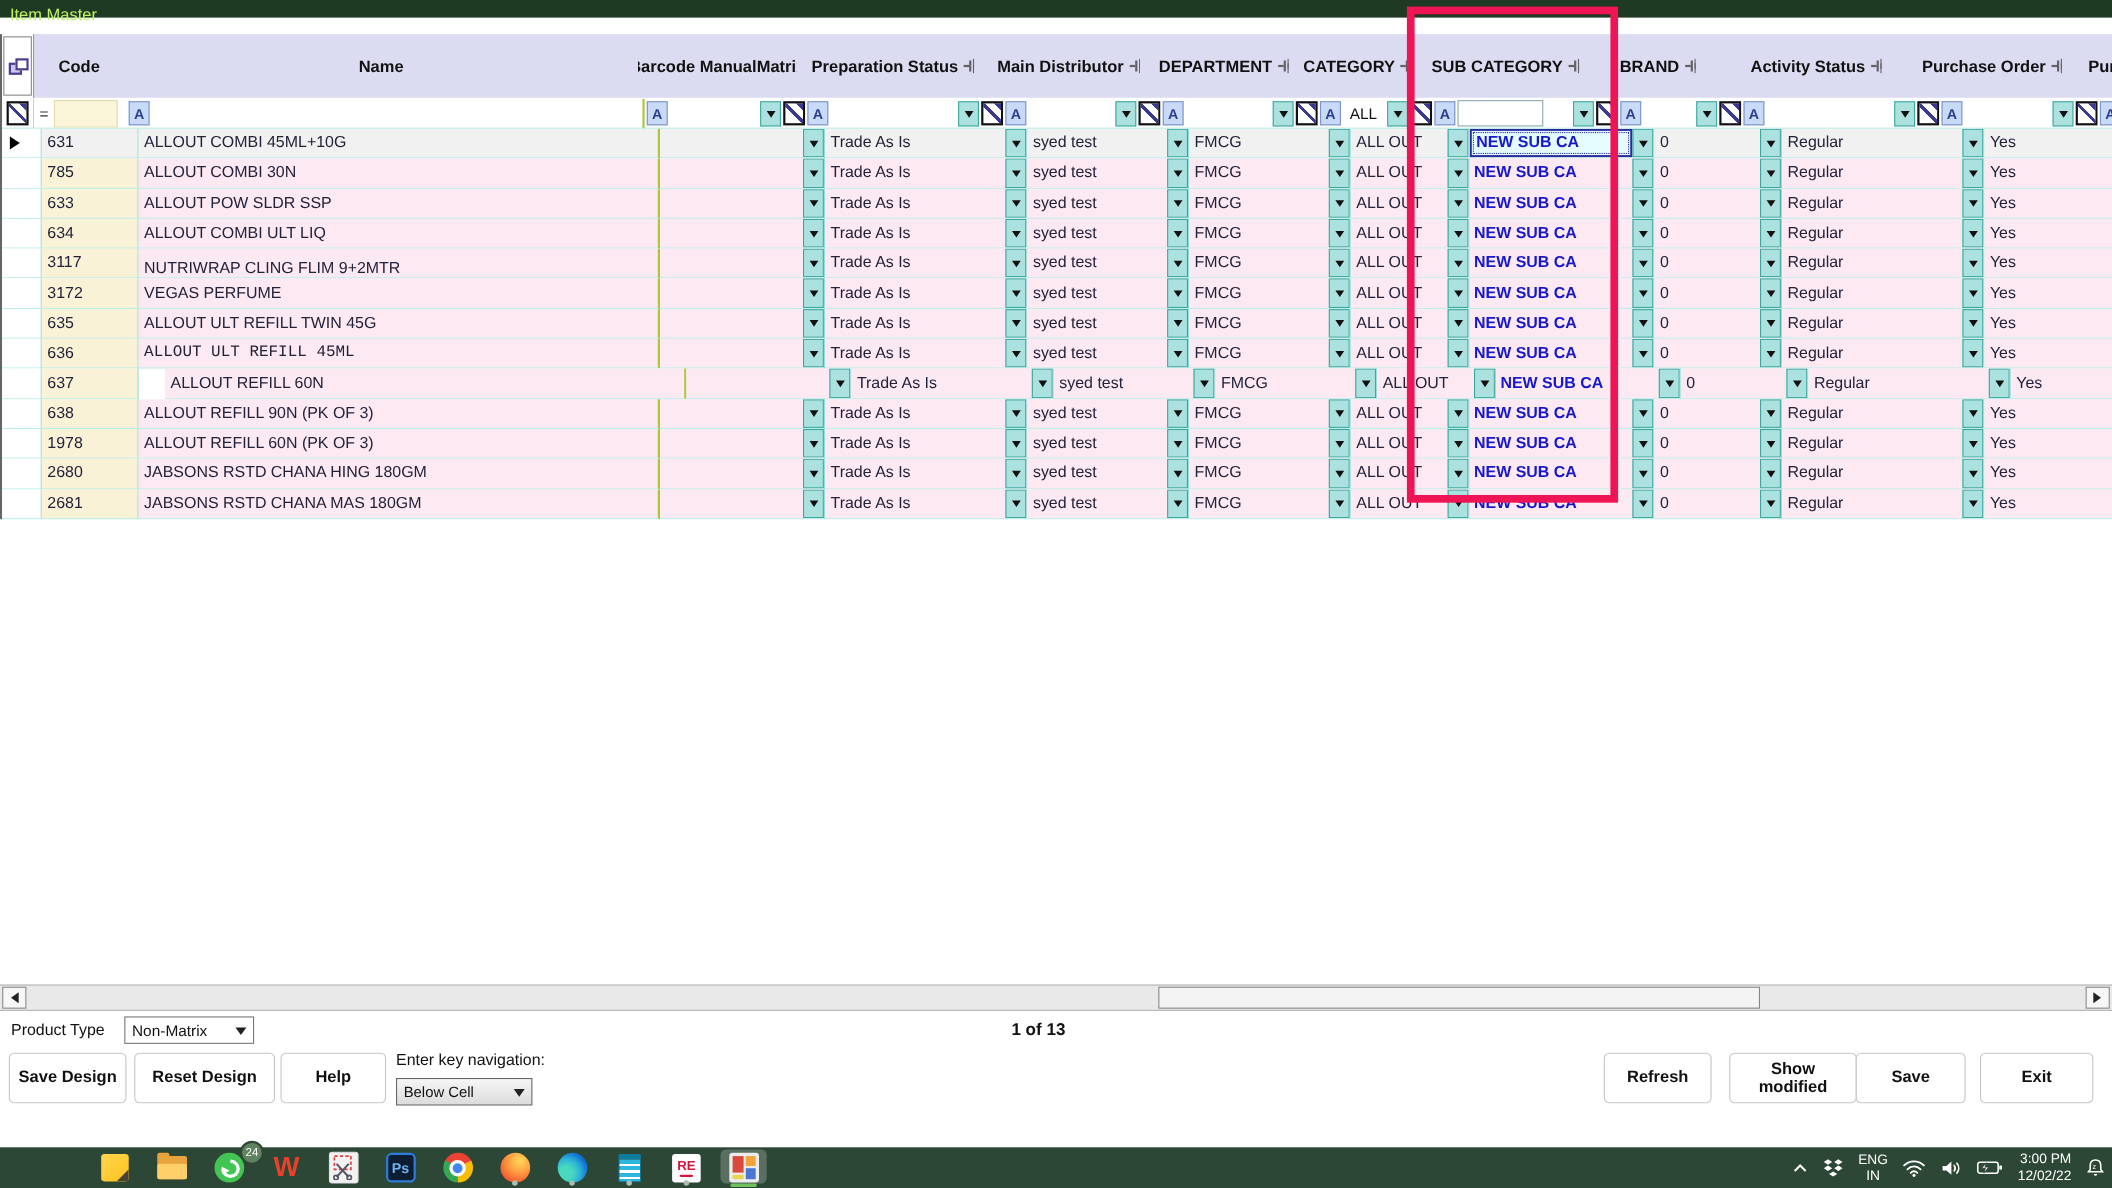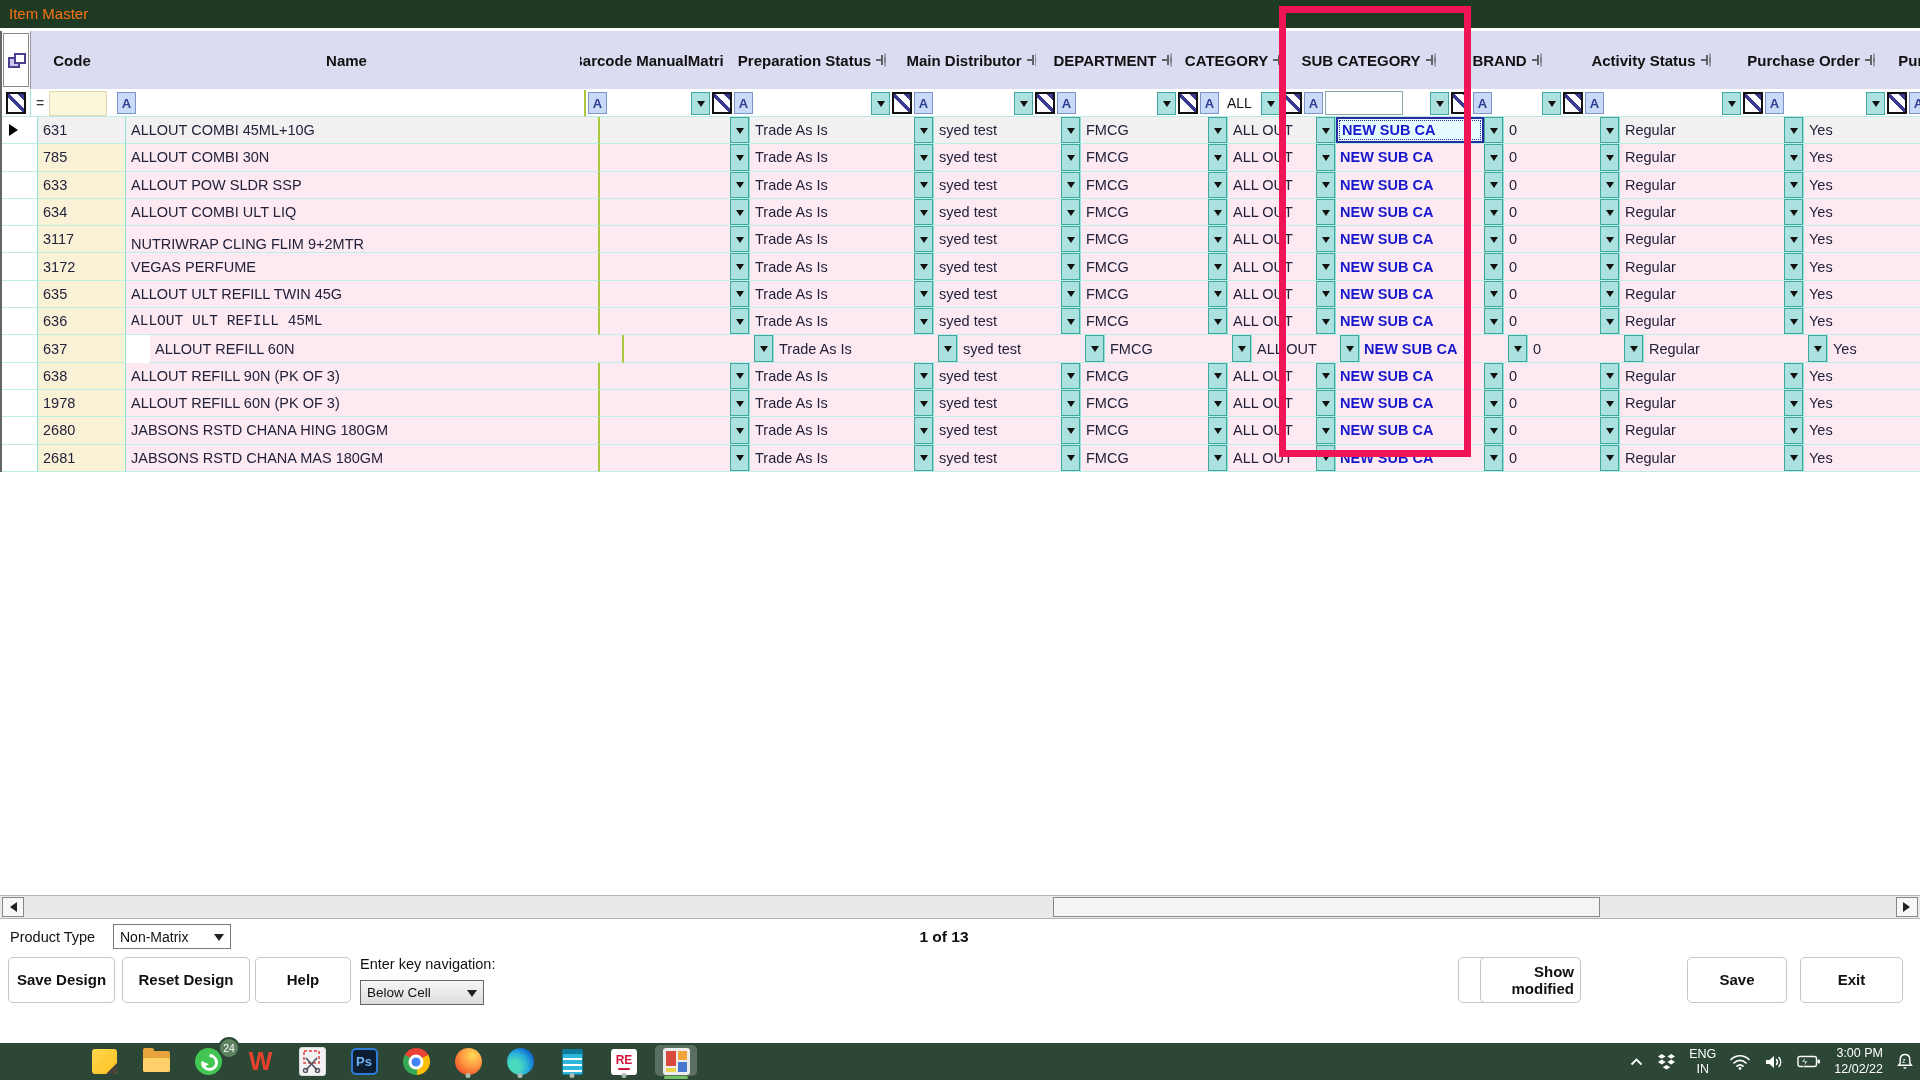--- a/index.html
+++ b/index.html
@@ -1,22 +1,22 @@
 <!DOCTYPE html>
 <html style="--c-titlebar: #1F3A22; --c-taskbar: #2C4735; --c-highlight_box: #EE1456; --c-header_bg: #DBDBF2; --c-row_pink: #FDE9F2; --c-code_cream: #FAF2D7; --c-selected_row: #F1F1F1; --c-cell_border: #8FE0D8; --c-subcategory_text: #1717CB; --c-focus_border: #2B2BA0; --c-divider_green: #A9C83C;"><head>
 <meta charset="utf-8">
 <title>Item Master</title>
 <style>
   html,body{margin:0;padding:0;background:#777;}
   .screen{position:relative;width:1920px;height:1080px;background:#fff;overflow:hidden;
           font-family:"Liberation Sans",sans-serif;color:#111;}
 
   
-  .titlebar{position:absolute;top:0;left:0;right:0;height:28px;background:var(--c-titlebar,#1F3A22);
-            color:#f97316;font-size:15px;line-height:27px;padding-left:9px;}
+  .titlebar{position:absolute;top:0;left:0;right:0;height:16px;background:var(--c-titlebar,#1F3A22);
+            color:#bef264;font-size:15px;line-height:27px;padding-left:9px;}
 
   
   .grid{position:absolute;top:31px;left:0;width:1944px;border-left:2px solid #666;}
   .hband{display:flex;height:58px;background:var(--c-header_bg,#DBDBF2);}
   .hcell{display:flex;align-items:center;justify-content:center;font-weight:bold;font-size:15px;
          white-space:nowrap;overflow:hidden;gap:5px;}
   .hcell.marker{background:#fff;border-right:1px solid #999;}
   .corner-btn{width:24px;height:52px;background:#fff;border:1px solid #888;display:flex;align-items:center;justify-content:center;}
   .cards{position:relative;width:16px;height:14px;}
   .cards::before{content:"";position:absolute;left:0;top:4px;width:8px;height:7px;border:2px solid #4a3f8f;background:#cfc8ee;}
@@ -857,21 +857,21 @@
 
   <div class="btn" style="left:8px;width:107px;">Save Design</div>
   <div class="btn" style="left:122px;width:128px;">Reset Design</div>
   <div class="btn" style="left:255px;width:96px;">Help</div>
   <div class="enter-label">Enter key navigation:</div>
   <div class="enter-combo">
     <span>Below Cell</span>
     <span class="combo-arrow"></span>
   </div>
   <div class="btn" style="left:1458px;width:98px;">Refresh</div>
-  <div class="btn" style="left:1480px;width:101px;text-align:right;">Show modified</div>
+  <div class="btn" style="left:1572px;width:116px;">Show modified</div>
   <div class="btn" style="left:1687px;width:100px;">Save</div>
   <div class="btn" style="left:1800px;width:103px;">Exit</div>
 
   <div class="taskbar">
     <div class="apps" id="apps">
         <div class="slot">
           <div class="ic ic-start">
             <i></i>
             <i></i>
             <i></i>

